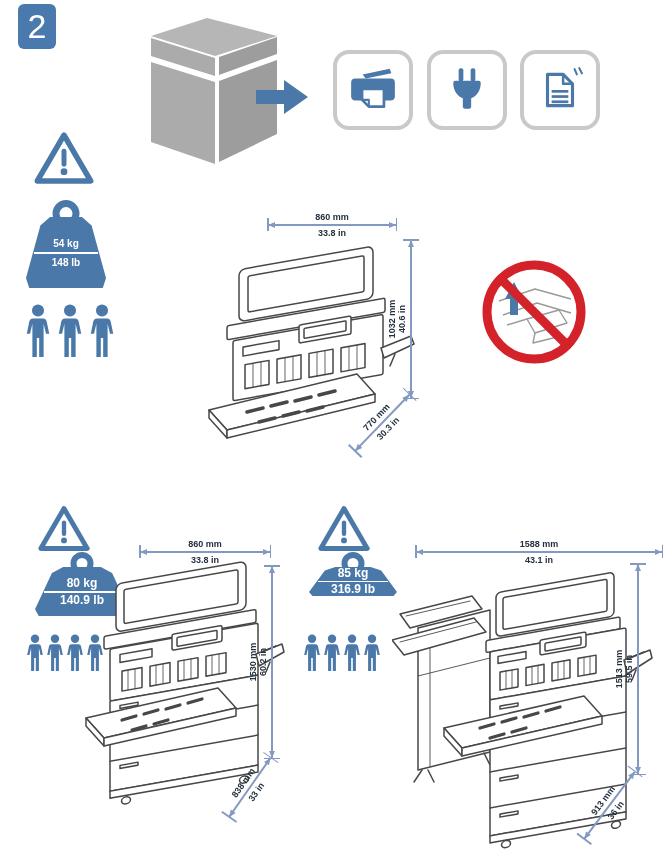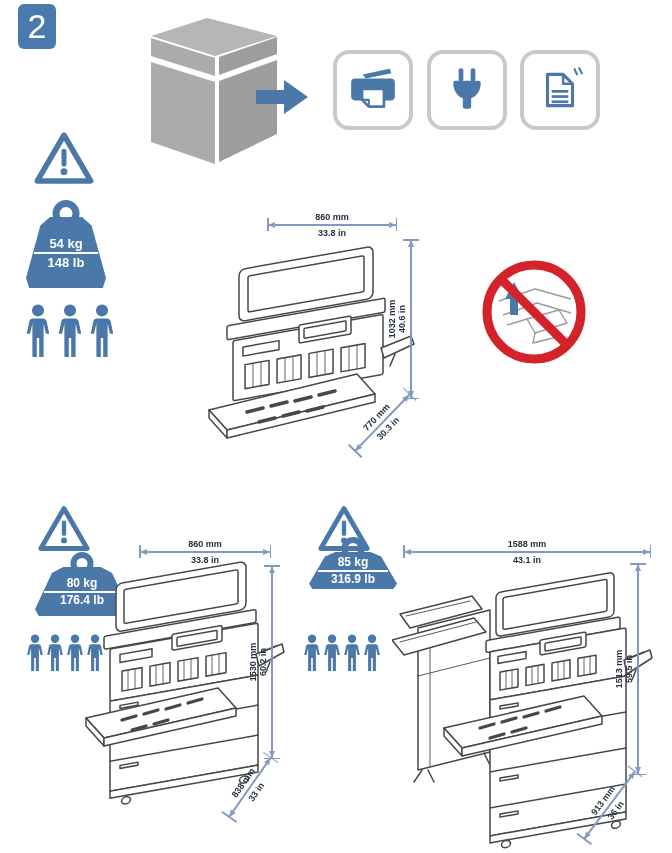--- a/index.html
+++ b/index.html
@@ -21,21 +21,21 @@
     border:4px solid var(--icon-border);border-radius:16px;
     display:flex;align-items:center;justify-content:center;}
 
   
   .weight{position:absolute;}
   .w-ring{position:absolute;top:0;left:50%;transform:translateX(-50%);
     width:13px;height:13px;border:7px solid var(--accent-blue);border-radius:50%;}
   .w-body{position:absolute;left:0;right:0;top:17px;bottom:0;background:var(--accent-blue);
     clip-path:polygon(30% 0,70% 0,82% 12%,100% 86%,96% 100%,4% 100%,0 86%,18% 12%);
     display:flex;flex-direction:column;align-items:center;justify-content:center;
-    color:#fff;font-weight:bold;font-size:13px;line-height:15px;}
+    color:#fff;font-weight:bold;font-size:10px;line-height:15px;}
   .weight.small .w-body{font-size:12px;line-height:13px;top:15px;}
   .weight.small .w-ring{width:11px;height:11px;border-width:6px;}
   .w-sep{width:80%;height:2px;background:#fff;margin:1px 0;}
 
   
   .people{position:absolute;display:flex;align-items:flex-end;}
   .people.lg{gap:6px;} .people.lg svg{width:26px;height:54px;}
   .people.sm{gap:2px;} .people.sm svg{width:18px;height:50px;}
 
   
@@ -223,21 +223,21 @@
     <path d="M50,8 L93,82 H7 Z" style="fill:#fff;stroke:var(--accent-blue);stroke-width:9;stroke-linejoin:round"></path>
     <path d="M50,34 v21" style="stroke:var(--accent-blue);stroke-width:8;stroke-linecap:round"></path>
     <circle class="af" cx="50" cy="67" r="5.5"></circle>
   </svg>
 
   <div class="weight small" style="left:35px;top:552px;width:94px;height:64px">
     <i class="w-ring"></i>
     <div class="w-body">
       <span>80 kg</span>
       <i class="w-sep"></i>
-      <span>176.4 lb</span>
+      <span>140.9 lb</span>
     </div>
   </div>
 
   <div class="people sm" style="left:26px;top:628px">
   <svg class="person" viewBox="0 0 24 50">
     <circle class="af" cx="12" cy="6" r="5.6"></circle>
     <path class="af" d="M7.2,13.4 C5.6,13.4 4.4,14.5 4,16 L1.6,27.5 h3 L6.8,18.4 V49 h4.1 V31.5 h2.2 V49 h4.1 V18.4 L19.4,27.5 h3 L20,16 c-.4,-1.5 -1.6,-2.6 -3.2,-2.6 z"></path>
   </svg>
 
   <svg class="person" viewBox="0 0 24 50">
@@ -322,21 +322,21 @@
       </span>
     <span class="dlbl">33 in</span>
   </div>
 
   <svg class="abs" style="left:317px;top:504px" width="54" height="49" viewBox="0 0 100 90">
     <path d="M50,8 L93,82 H7 Z" style="fill:#fff;stroke:var(--accent-blue);stroke-width:9;stroke-linejoin:round"></path>
     <path d="M50,34 v21" style="stroke:var(--accent-blue);stroke-width:8;stroke-linecap:round"></path>
     <circle class="af" cx="50" cy="67" r="5.5"></circle>
   </svg>
 
-  <div class="weight small" style="left:309px;top:537px;width:88px;height:52px">
+  <div class="weight small" style="left:309px;top:552px;width:88px;height:44px">
     <i class="w-ring"></i>
     <div class="w-body">
       <span>85 kg</span>
       <i class="w-sep"></i>
       <span>316.9 lb</span>
     </div>
   </div>
 
   <div class="people sm" style="left:303px;top:628px">
   <svg class="person" viewBox="0 0 24 50">
@@ -353,21 +353,21 @@
     <circle class="af" cx="12" cy="6" r="5.6"></circle>
     <path class="af" d="M7.2,13.4 C5.6,13.4 4.4,14.5 4,16 L1.6,27.5 h3 L6.8,18.4 V49 h4.1 V31.5 h2.2 V49 h4.1 V18.4 L19.4,27.5 h3 L20,16 c-.4,-1.5 -1.6,-2.6 -3.2,-2.6 z"></path>
   </svg>
 
   <svg class="person" viewBox="0 0 24 50">
     <circle class="af" cx="12" cy="6" r="5.6"></circle>
     <path class="af" d="M7.2,13.4 C5.6,13.4 4.4,14.5 4,16 L1.6,27.5 h3 L6.8,18.4 V49 h4.1 V31.5 h2.2 V49 h4.1 V18.4 L19.4,27.5 h3 L20,16 c-.4,-1.5 -1.6,-2.6 -3.2,-2.6 z"></path>
   </svg>
 </div>
 
-  <div class="dimh" style="left:404px;top:539px;width:246px">
+  <div class="dimh" style="left:416px;top:539px;width:246px">
     <span class="dlbl">1588 mm</span>
     <span class="dline">
         <i class="tick tl"></i>
         <i class="tick tr"></i>
       </span>
     <span class="dlbl">43.1 in</span>
   </div>
 
   <svg class="abs" style="left:392px;top:556px" width="262" height="296" viewBox="0 0 262 296">
     <g stroke="#474747" stroke-width="1.5" fill="#fff" stroke-linejoin="round" stroke-linecap="round">

